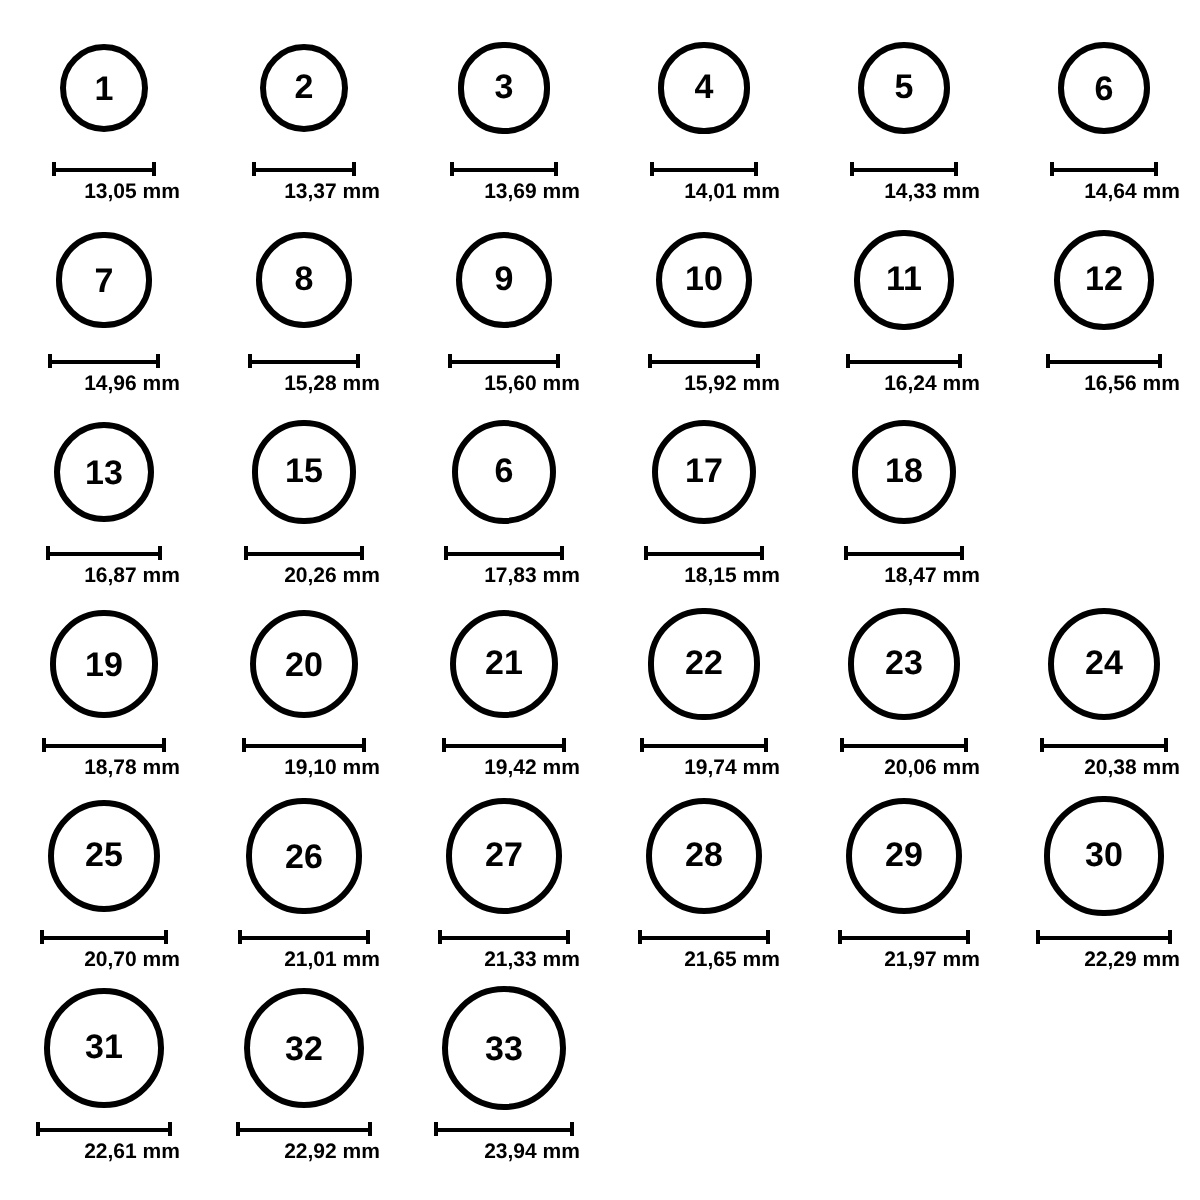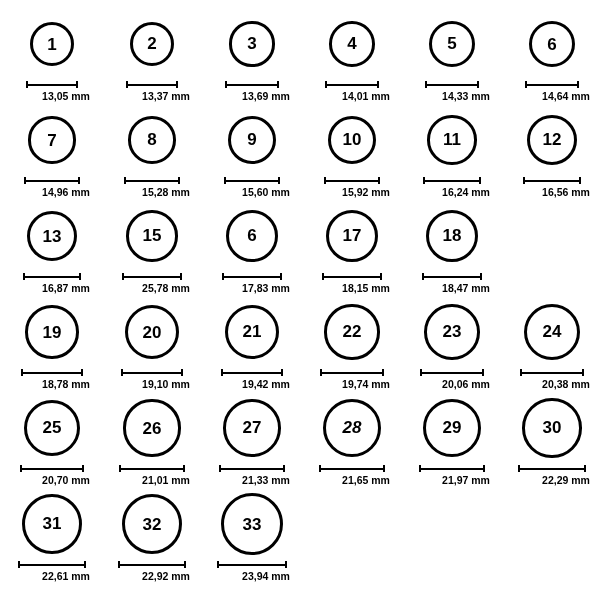--- a/index.html
+++ b/index.html
@@ -248,21 +248,21 @@
       </div>
       <div class="cell">
         <div class="circle-wrap">
           <div class="ring" style="width: 51.3719px; height: 51.3719px;">
             <span class="ring-label">15</span>
           </div>
         </div>
         <div class="measure">
           <div class="bar" style="width: 59.3719px;"></div>
         </div>
-        <div class="size-text">25,78 mm</div>
+        <div class="size-text">20,26 mm</div>
       </div>
       <div class="cell">
         <div class="circle-wrap">
           <div class="ring" style="width: 51.9008px; height: 51.9008px;">
             <span class="ring-label">6</span>
           </div>
         </div>
         <div class="measure">
           <div class="bar" style="width: 59.9008px;"></div>
         </div>
@@ -388,21 +388,21 @@
             <span class="ring-label">27</span>
           </div>
         </div>
         <div class="measure">
           <div class="bar" style="width: 65.686px;"></div>
         </div>
         <div class="size-text">21,33 mm</div>
       </div>
       <div class="cell">
         <div class="circle-wrap">
-          <div class="ring" style="width: 58.2149px; height: 58.2149px; font-style: italic;">
+          <div class="ring" style="width: 58.2149px; height: 58.2149px;">
             <span class="ring-label">28</span>
           </div>
         </div>
         <div class="measure">
           <div class="bar" style="width: 66.2149px;"></div>
         </div>
         <div class="size-text">21,65 mm</div>
       </div>
       <div class="cell">
         <div class="circle-wrap">

